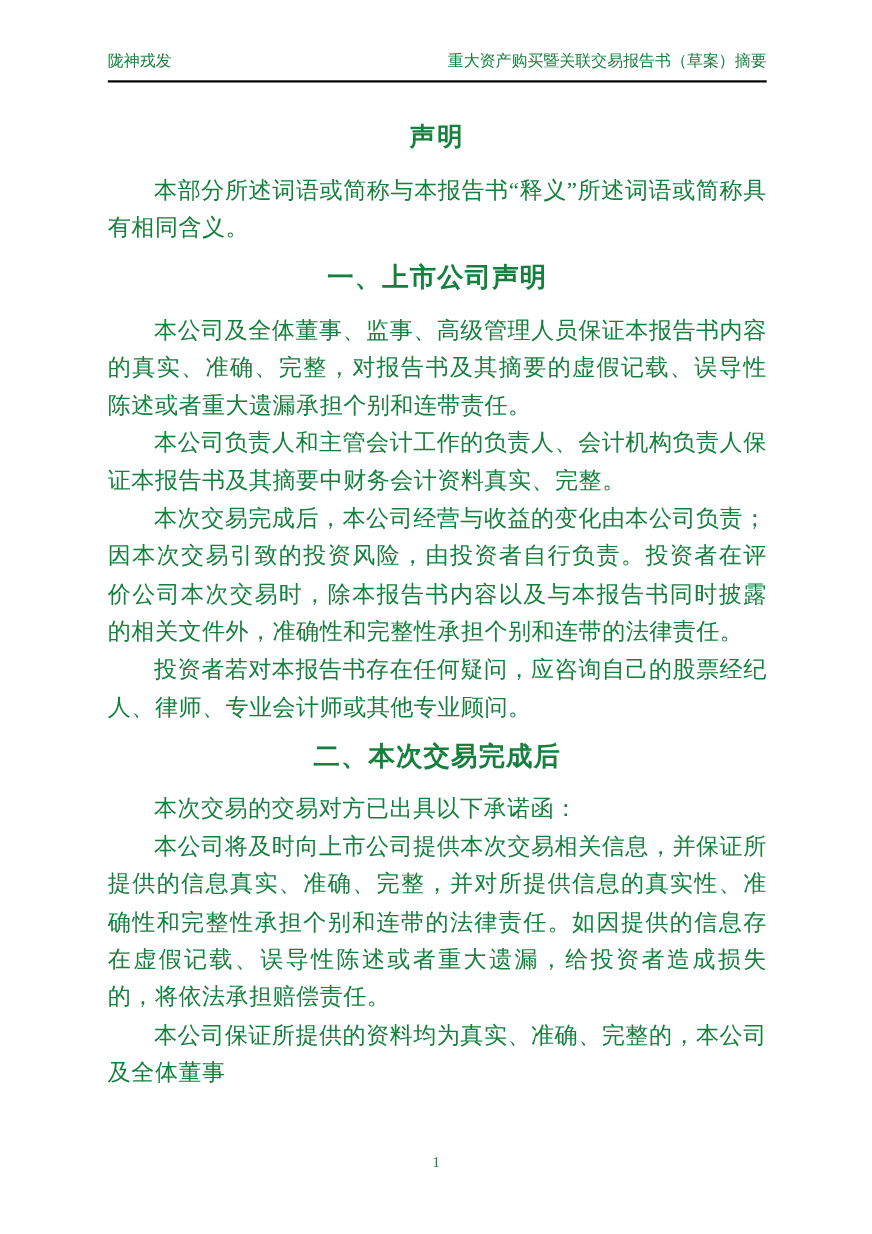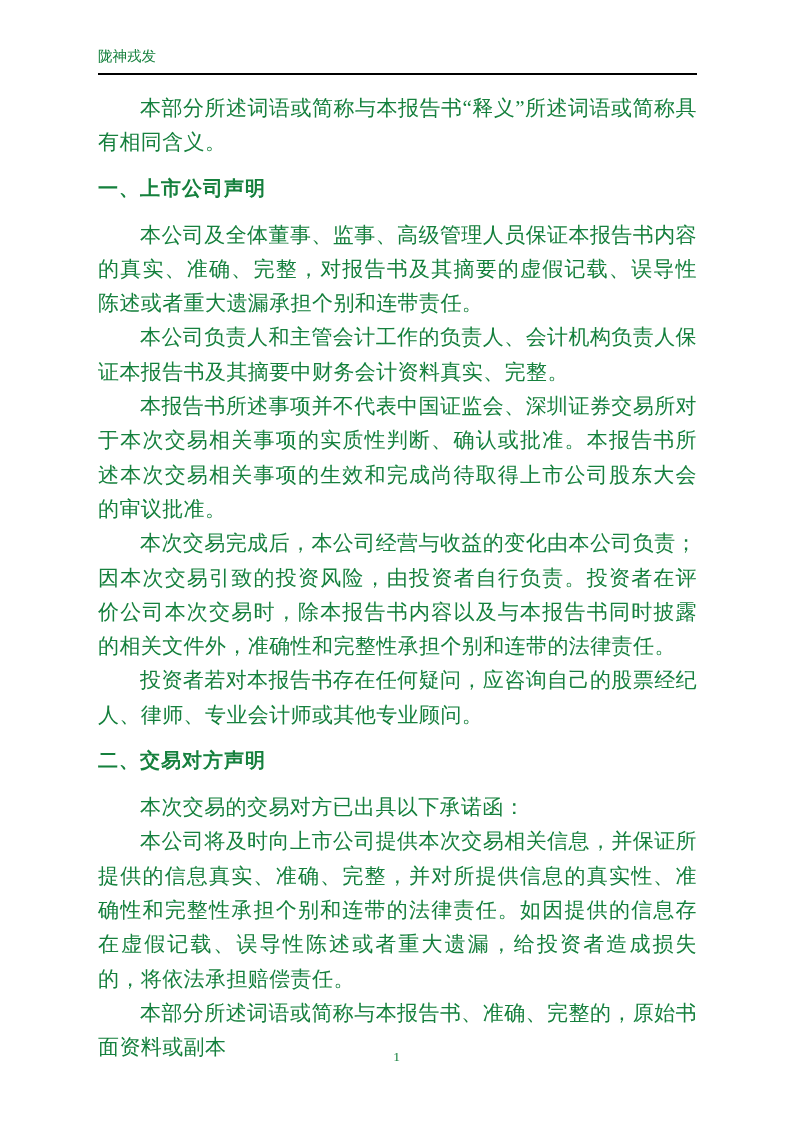--- a/index.html
+++ b/index.html
@@ -49,56 +49,58 @@
     text-align: justify;
     text-justify: inter-ideograph;
     letter-spacing: 0.4px;
   }
   .intro-para { margin-top: 16px; }
 
   .section-heading {
     margin: 14px 0 16px 0;
     font-family: "Liberation Sans", "DejaVu Sans", sans-serif;
     font-weight: bold;
-    font-size: 20px;
+    font-size: 24px;
     line-height: 28px;
     letter-spacing: 1px;
+    text-align: center;
   }
 
   .page-footer {
     position: absolute;
     left: 0;
     right: 0;
     bottom: 56px;
     text-align: center;
     font-size: 13.5px;
     line-height: 18px;
   }
 </style>
 </head>
 <body>
 
 <div class="page">
 
   <div class="doc-header">
     <span class="hdr-left">陇神戎发</span>
+    <span class="hdr-right">重大资产购买暨关联交易报告书（草案）摘要</span>
   </div>
 
+  <h1 class="doc-title">声明</h1>
 
   <p class="body-para intro-para">本部分所述词语或简称与本报告书“释义”所述词语或简称具有相同含义。</p>
 
   <h2 class="section-heading">一、上市公司声明</h2>
 
   <p class="body-para">本公司及全体董事、监事、高级管理人员保证本报告书内容的真实、准确、完整，对报告书及其摘要的虚假记载、误导性陈述或者重大遗漏承担个别和连带责任。</p>
   <p class="body-para">本公司负责人和主管会计工作的负责人、会计机构负责人保证本报告书及其摘要中财务会计资料真实、完整。</p>
-  <p class="body-para">本报告书所述事项并不代表中国证监会、深圳证券交易所对于本次交易相关事项的实质性判断、确认或批准。本报告书所述本次交易相关事项的生效和完成尚待取得上市公司股东大会的审议批准。</p>
   <p class="body-para">本次交易完成后，本公司经营与收益的变化由本公司负责；因本次交易引致的投资风险，由投资者自行负责。投资者在评价公司本次交易时，除本报告书内容以及与本报告书同时披露的相关文件外，准确性和完整性承担个别和连带的法律责任。</p>
   <p class="body-para">投资者若对本报告书存在任何疑问，应咨询自己的股票经纪人、律师、专业会计师或其他专业顾问。</p>
 
-  <h2 class="section-heading">二、交易对方声明</h2>
+  <h2 class="section-heading">二、本次交易完成后</h2>
 
   <p class="body-para">本次交易的交易对方已出具以下承诺函：</p>
   <p class="body-para">本公司将及时向上市公司提供本次交易相关信息，并保证所提供的信息真实、准确、完整，并对所提供信息的真实性、准确性和完整性承担个别和连带的法律责任。如因提供的信息存在虚假记载、误导性陈述或者重大遗漏，给投资者造成损失的，将依法承担赔偿责任。</p>
-  <p class="body-para">本部分所述词语或简称与本报告书、准确、完整的，原始书面资料或副本</p>
+  <p class="body-para">本公司保证所提供的资料均为真实、准确、完整的，本公司及全体董事</p>
 
   <div class="page-footer">1</div>
 
 </div>
 
 </body></html>

